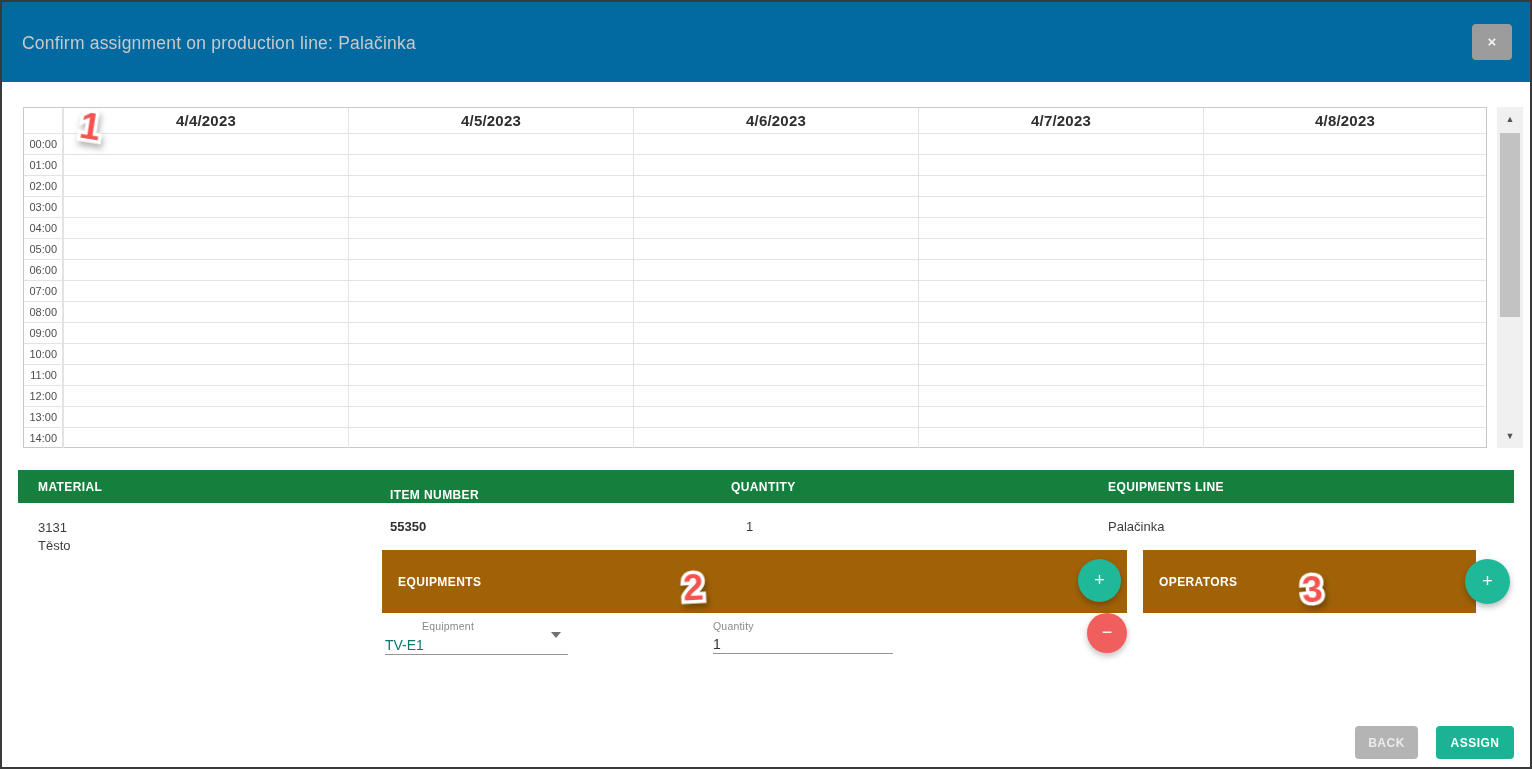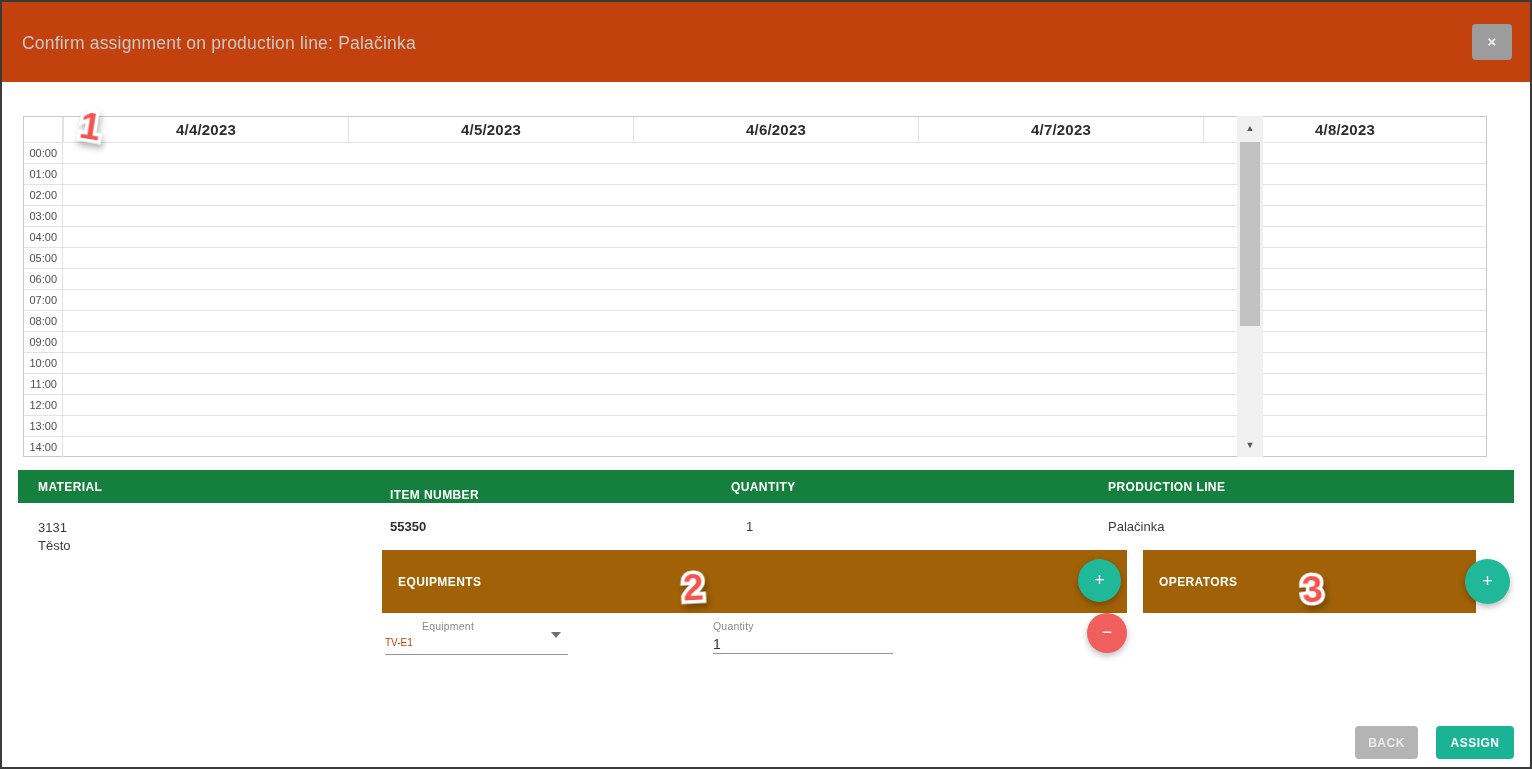--- a/index.html
+++ b/index.html
@@ -2,37 +2,37 @@
 <html><head>
 <meta charset="utf-8">
 <style>
   html,body{margin:0;padding:0;width:1532px;height:769px;overflow:hidden;
     font-family:"Liberation Sans",sans-serif;background:#ffffff;}
   *{box-sizing:border-box;}
   .stage{position:absolute;left:0;top:0;width:1532px;height:769px;background:#fff;}
   .dialog-border{position:absolute;inset:0;border:2px solid #3a3a3a;pointer-events:none;z-index:50;}
 
   
-  .dlg-header{position:absolute;left:0;top:0;width:1532px;height:82px;background:#c2410c;}
+  .dlg-header{position:absolute;left:0;top:0;width:1532px;height:82px;background:#0369a1;}
   .dlg-title{position:absolute;left:22px;top:0;height:82px;line-height:86px;
     font-size:17.5px;color:#c9c9c9;letter-spacing:.2px;}
   .close-btn{position:absolute;right:20px;top:24px;width:40px;height:36px;background:#9c9c9c;
     border-radius:4px;color:#f2f2f2;font-size:15px;font-weight:bold;text-align:center;
     line-height:36px;cursor:pointer;}
 
   
-  .calendar{position:absolute;left:23px;top:116px;width:1240px;height:341px;}
+  .calendar{position:absolute;left:23px;top:107px;width:1500px;height:341px;}
   .cal-grid{position:absolute;left:0;top:0;width:1464px;height:341px;border:1px solid #c9c9c9;background:#fff;}
   .cal-header-row{display:flex;height:25px;}
   .cal-time-spacer{width:39px;border-right:1px solid #e3e3e3;}
   .cal-date{width:285px;border-left:1px solid #e3e3e3;font-size:15px;font-weight:bold;
     color:#2e2e2e;text-align:center;line-height:26px;letter-spacing:.2px;}
   .cal-date:first-child{border-left:none;}
   .cal-date:last-child{flex:1;}
-  .cal-row{display:flex;height:21px;border-top:1px solid #e3e3e3;flex-direction:column;}
+  .cal-row{display:flex;height:21px;border-top:1px solid #e3e3e3;}
   .cal-time{width:39px;font-size:11px;color:#4d4d4d;text-align:right;padding-right:5px;
     line-height:20px;border-right:1px solid #e3e3e3;}
   .cal-cell{width:285px;border-left:1px solid #e3e3e3;}
   .cal-cell:first-of-type{border-left:none;}
   .cal-cell:last-child{flex:1;}
   .cal-scrollbar{position:absolute;right:0;top:0;width:26px;height:341px;background:#f0f0f0;}
   .sb-arrow{position:absolute;left:0;width:26px;height:20px;text-align:center;font-size:9px;
     color:#555;line-height:20px;cursor:pointer;}
   .sb-up{top:2px;} .sb-down{bottom:2px;}
   .sb-thumb{position:absolute;left:3px;right:3px;top:26px;height:184px;background:#c2c2c2;cursor:pointer;}
@@ -57,21 +57,21 @@
   .add-btn{position:absolute;border-radius:50%;background:#1fb99a;color:#fff;text-align:center;
     cursor:pointer;box-shadow:0 3px 6px rgba(0,0,0,.28);font-size:18px;}
   .equip-add{left:696px;top:9px;width:43px;height:43px;line-height:43px;}
   .oper-add{left:322px;top:9px;width:45px;height:45px;line-height:45px;}
   .remove-btn{position:absolute;left:1087px;top:613px;width:40px;height:40px;border-radius:50%;
     background:#f15e5e;color:#fff;text-align:center;line-height:38px;font-size:18px;
     cursor:pointer;box-shadow:0 3px 6px rgba(0,0,0,.25);}
 
   
   .field-label{position:absolute;font-size:10.5px;color:#8a8a8a;letter-spacing:.2px;}
-  .field-value{position:absolute;font-size:10px;color:#c2410c;}
+  .field-value{position:absolute;font-size:14px;color:#0f766e;}
   .equip-label{left:385px;top:620px;padding-left:37px;} .equip-value{left:385px;top:637px;cursor:pointer;}
   .equip-underline{position:absolute;left:385px;top:654px;width:183px;height:1px;background:#949494;}
   .select-arrow{position:absolute;left:551px;top:632px;width:0;height:0;cursor:pointer;
     border-left:5.5px solid transparent;border-right:5.5px solid transparent;border-top:6px solid #707070;}
   .qty-label{left:713px;top:620px;}
   .qty-input{position:absolute;left:713px;top:634px;width:180px;height:20px;border:none;
     border-bottom:1px solid #949494;font-size:14px;color:#333;outline:none;padding:0;background:transparent;
     font-family:"Liberation Sans",sans-serif;}
 
   
@@ -238,21 +238,21 @@
       <div class="sb-arrow sb-up">▲</div>
       <div class="sb-thumb"></div>
       <div class="sb-arrow sb-down">▼</div>
     </div>
   </div>
 
   <div class="mat-header">
     <span class="mh-material">MATERIAL</span>
     <span class="mh-item">ITEM NUMBER</span>
     <span class="mh-qty">QUANTITY</span>
-    <span class="mh-prod">PRODUCTION LINE</span>
+    <span class="mh-prod">EQUIPMENTS LINE</span>
   </div>
   <div class="mat-row">
     <div class="mr-material">
       <div>3131</div>
       <div>Těsto</div>
     </div>
     <div class="mr-item">55350</div>
     <div class="mr-qty">1</div>
     <div class="mr-prod">Palačinka</div>
   </div>

